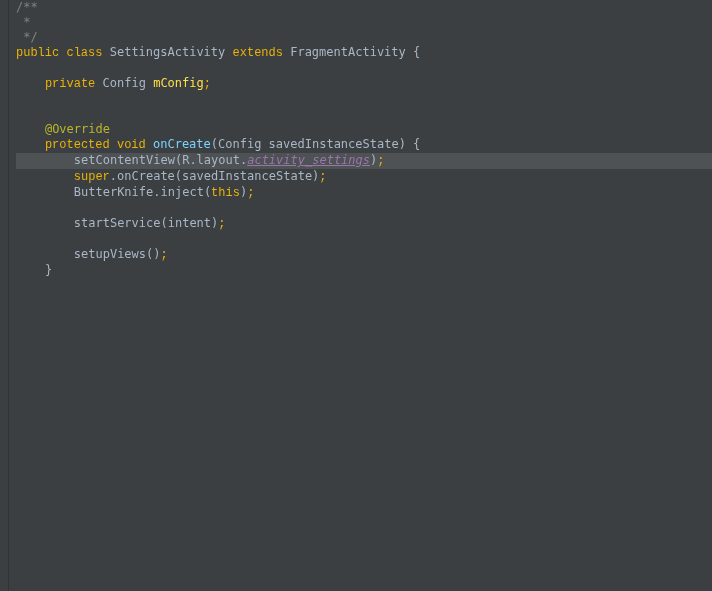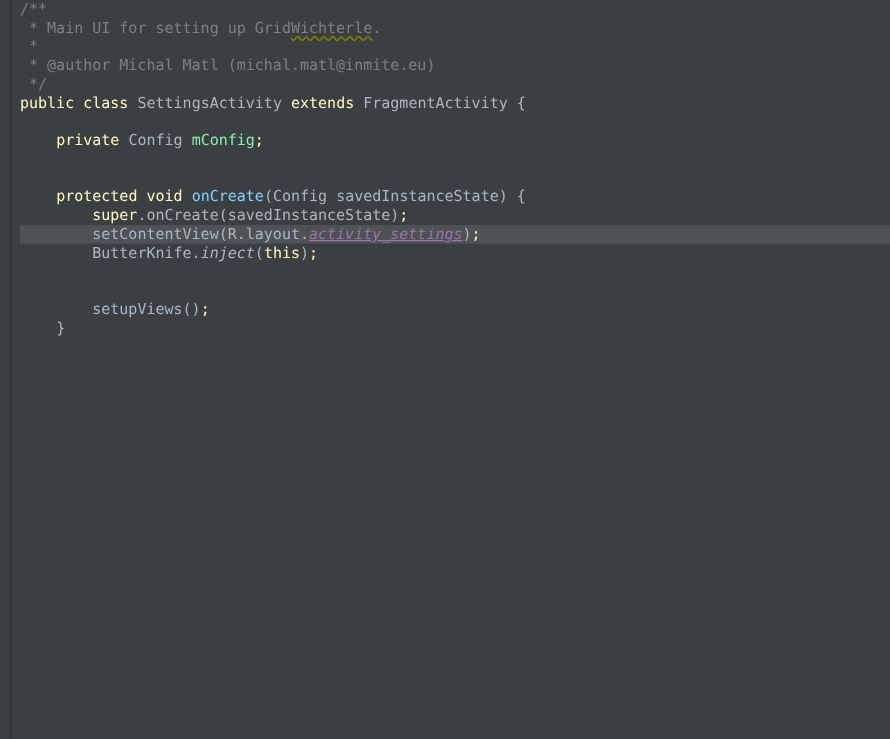--- a/index.html
+++ b/index.html
@@ -23,45 +23,45 @@
     left: 0;
     top: 0;
     width: 8px;
     height: 100%;
     background: #3b3f41;
     border-right: 1px solid #333;
   }
   .line { white-space: pre; }
   .hl-line { background: #4e5254; }
   .c-comment  { color: #808080; }
-  .c-keyword  { color: #fef9c3; }
+  .c-keyword  { color: #eab308; font-family: Liberation Mono, monospace; }
   .c-method   { color: #7dd3fc; }
-  .c-field    { color: #86efac; }
+  .c-field    { color: #fde047; }
   .c-annotation { color: #bbb529; }
   .c-static-it { color: #9876aa; font-style: italic; text-decoration: underline; }
-  .c-italic   { font-style: italic; }
+  .c-italic   { }
   .c-warn     { text-decoration: underline wavy #808000; text-underline-offset: 2px; }
 </style>
 </head>
 <body>
 
 <div class="gutter"></div>
 
 <div class="editor">
 <div class="line"><span class="c-comment">/**</span></div>
-<div class="line"><span class="c-comment"> * Main UI for setting up Grid</span><span class="c-comment c-warn">Wichterle</span><span class="c-comment">.</span></div>
 <div class="line"><span class="c-comment"> *</span></div>
-<div class="line"><span class="c-comment"> * @author Michal Matl (michal.matl@inmite.eu)</span></div>
 <div class="line"><span class="c-comment"> */</span></div>
 <div class="line"><span class="c-keyword">public</span> <span class="c-keyword">class</span> <span>SettingsActivity</span> <span class="c-keyword">extends</span> <span>FragmentActivity</span><span> {</span></div>
 <div class="line"> </div>
 <div class="line">    <span class="c-keyword">private</span> <span>Config</span> <span class="c-field">mConfig</span><span class="c-keyword">;</span></div>
 <div class="line"> </div>
 <div class="line"> </div>
+<div class="line">    <span class="c-annotation">@Override</span></div>
 <div class="line">    <span class="c-keyword">protected</span> <span class="c-keyword">void</span> <span class="c-method">onCreate</span><span>(</span><span>Config</span><span> savedInstanceState</span><span>) {</span></div>
+<div class="line hl-line">        <span>setContentView(R.layout.</span><span class="c-static-it">activity_settings</span><span>)</span><span class="c-keyword">;</span></div>
 <div class="line">        <span class="c-keyword">super</span><span>.</span><span>onCreate(savedInstanceState)</span><span class="c-keyword">;</span></div>
-<div class="line hl-line">        <span>setContentView(R.layout.</span><span class="c-static-it">activity_settings</span><span>)</span><span class="c-keyword">;</span></div>
 <div class="line">        <span>ButterKnife</span><span>.</span><span class="c-italic">inject</span><span>(</span><span class="c-keyword">this</span><span>)</span><span class="c-keyword">;</span></div>
 <div class="line"> </div>
+<div class="line">        <span>startService(intent)</span><span class="c-keyword">;</span></div>
 <div class="line"> </div>
 <div class="line">        <span>setupViews()</span><span class="c-keyword">;</span></div>
 <div class="line">    <span>}</span></div>
 </div>
 
 </body></html>

